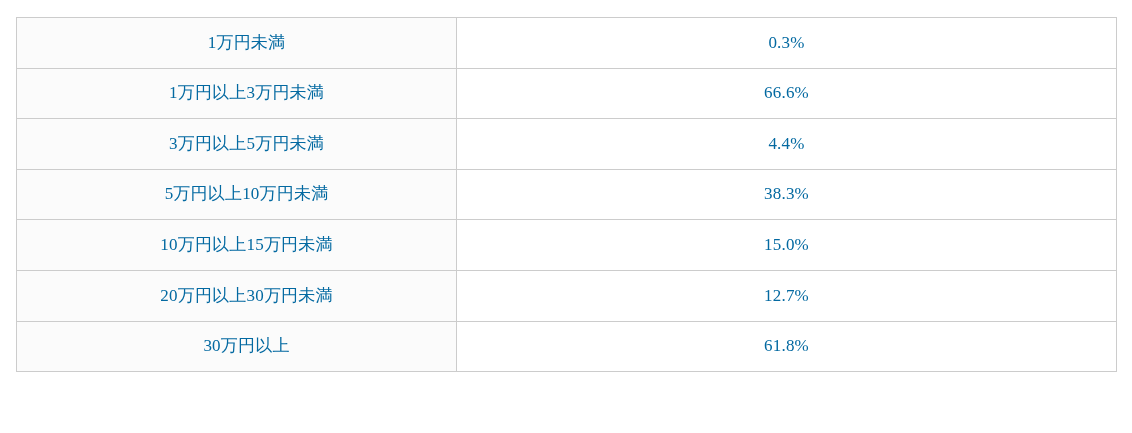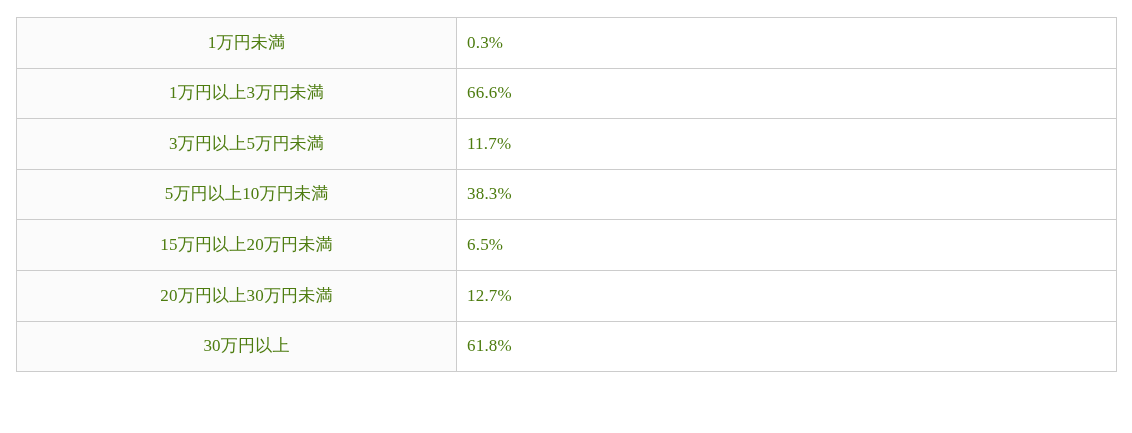--- a/index.html
+++ b/index.html
@@ -36,37 +36,38 @@
   .dist-table col.col-share { width: 660px; }
 
   .dist-table tr { height: 49.6px; }
 
   .dist-table td {
     border: 1px solid #cccccc;
     padding: 0 10px;
     height: 49.6px;
     font-size: 17px;
     line-height: 1.2;
-    color: #4d7c0f;
+    color: #0369a1;
     vertical-align: middle;
     white-space: nowrap;
     overflow: hidden;
   }
 
   
   .dist-table td.cell-range {
     background: #fbfbfb;
     text-align: center;
     padding-left: 30px;
     letter-spacing: 0.2px;
   }
 
   
   .dist-table td.cell-share {
     background: #ffffff;
+    text-align: center;
     letter-spacing: 0.2px;
   }
 </style>
 </head>
 <body>
 
 <div class="sheet">
 
   <table class="dist-table">
     <colgroup>
@@ -80,33 +81,33 @@
         <td class="cell-share">0.3%</td>
       </tr>
 
       <tr>
         <td class="cell-range">1万円以上3万円未満</td>
         <td class="cell-share">66.6%</td>
       </tr>
 
       <tr>
         <td class="cell-range">3万円以上5万円未満</td>
-        <td class="cell-share">11.7%</td>
+        <td class="cell-share">4.4%</td>
       </tr>
 
       <tr>
         <td class="cell-range">5万円以上10万円未満</td>
         <td class="cell-share">38.3%</td>
       </tr>
 
+      <tr>
+        <td class="cell-range">10万円以上15万円未満</td>
+        <td class="cell-share">15.0%</td>
+      </tr>
 
-      <tr>
-        <td class="cell-range">15万円以上20万円未満</td>
-        <td class="cell-share">6.5%</td>
-      </tr>
 
       <tr>
         <td class="cell-range">20万円以上30万円未満</td>
         <td class="cell-share">12.7%</td>
       </tr>
 
       <tr>
         <td class="cell-range">30万円以上</td>
         <td class="cell-share">61.8%</td>
       </tr>

